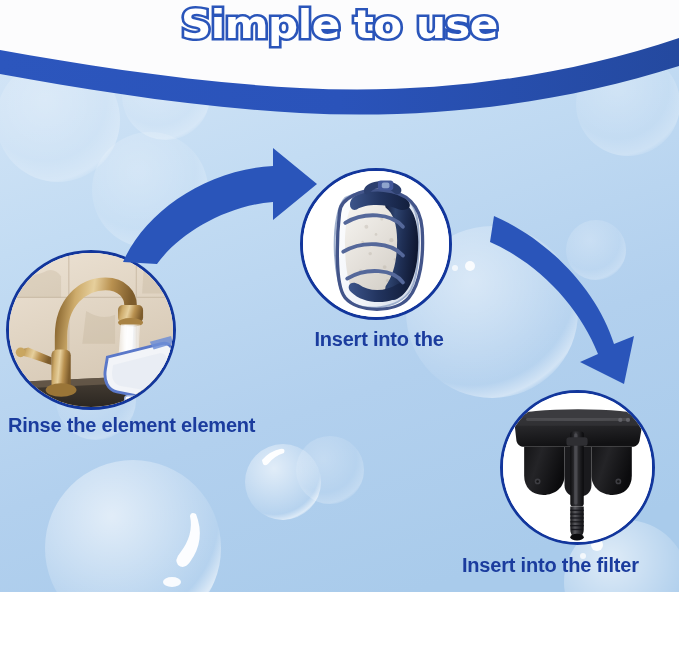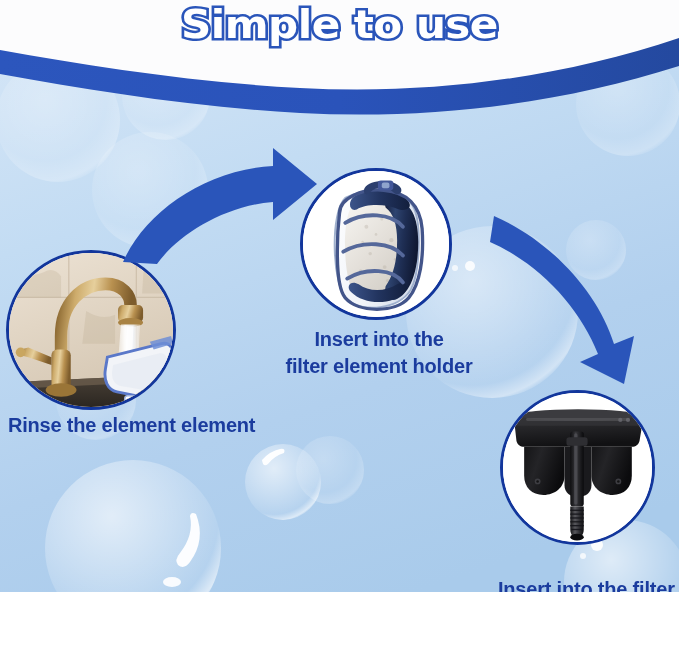--- a/index.html
+++ b/index.html
@@ -297,21 +297,20 @@
 
       <path d="M64,18 C70,8 96,8 102,18 C104,24 98,26 94,22 C88,16 76,16 70,22
                C66,26 62,24 64,18 Z" fill="#2c3f6e"></path>
       <rect x="78" y="10" width="16" height="10" rx="3" fill="#44589a"></rect>
       <rect x="82" y="12" width="8" height="6" rx="2" fill="#8fa3cd"></rect>
     </svg>
   </div>
 
   <div class="caption centered" style="left:256px; top:326px; width:246px;">
     <div>Insert into the</div>
-    <div>filter element holder</div>
   </div>
 
   <div class="photo-circle" style="left:500px; top:390px; width:155px; height:155px;">
     <svg class="photo-inner" viewBox="0 0 155 155" preserveAspectRatio="xMidYMid slice" xmlns="http://www.w3.org/2000/svg">
       <defs>
         <linearGradient id="blkTop" x1="0" y1="0" x2="0.2" y2="1">
           <stop offset="0%" stop-color="#4a4a4d"></stop>
           <stop offset="30%" stop-color="#2a2a2d"></stop>
           <stop offset="100%" stop-color="#111113"></stop>
         </linearGradient>
@@ -365,15 +364,15 @@
         <line x1="70" y1="126" x2="84" y2="126"></line>
         <line x1="70" y1="130" x2="84" y2="130"></line>
         <line x1="70" y1="134" x2="84" y2="134"></line>
         <line x1="70" y1="138" x2="84" y2="138"></line>
         <line x1="71" y1="142" x2="83" y2="142"></line>
       </g>
       <ellipse cx="77" cy="150" rx="7" ry="3.5" fill="#0c0c0e"></ellipse>
     </svg>
   </div>
 
-  <div class="caption" style="left:462px; top:576px;margin-left:36px;">Insert into the filter</div>
+  <div class="caption" style="left:462px; top:552px;">Insert into the filter</div>
 
 </div>
 
 </body></html>

